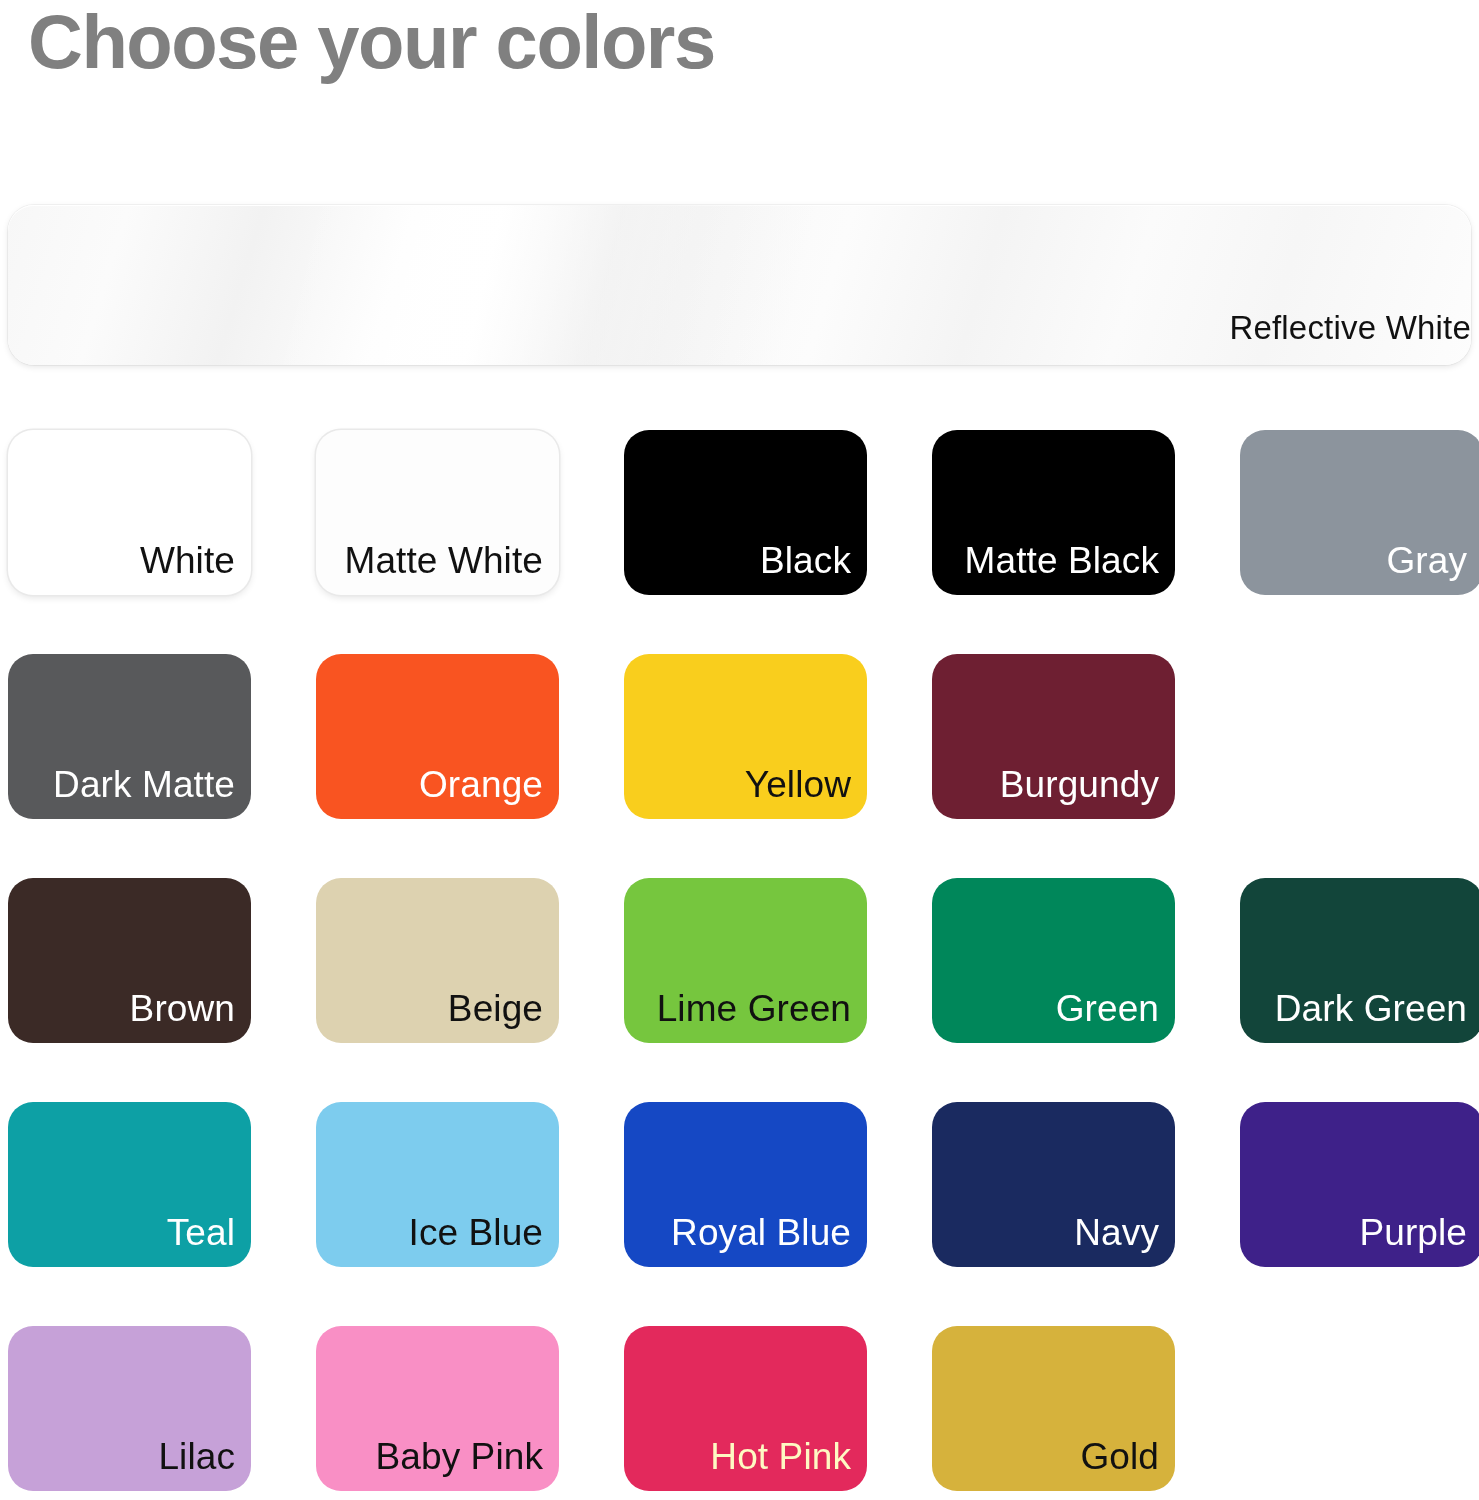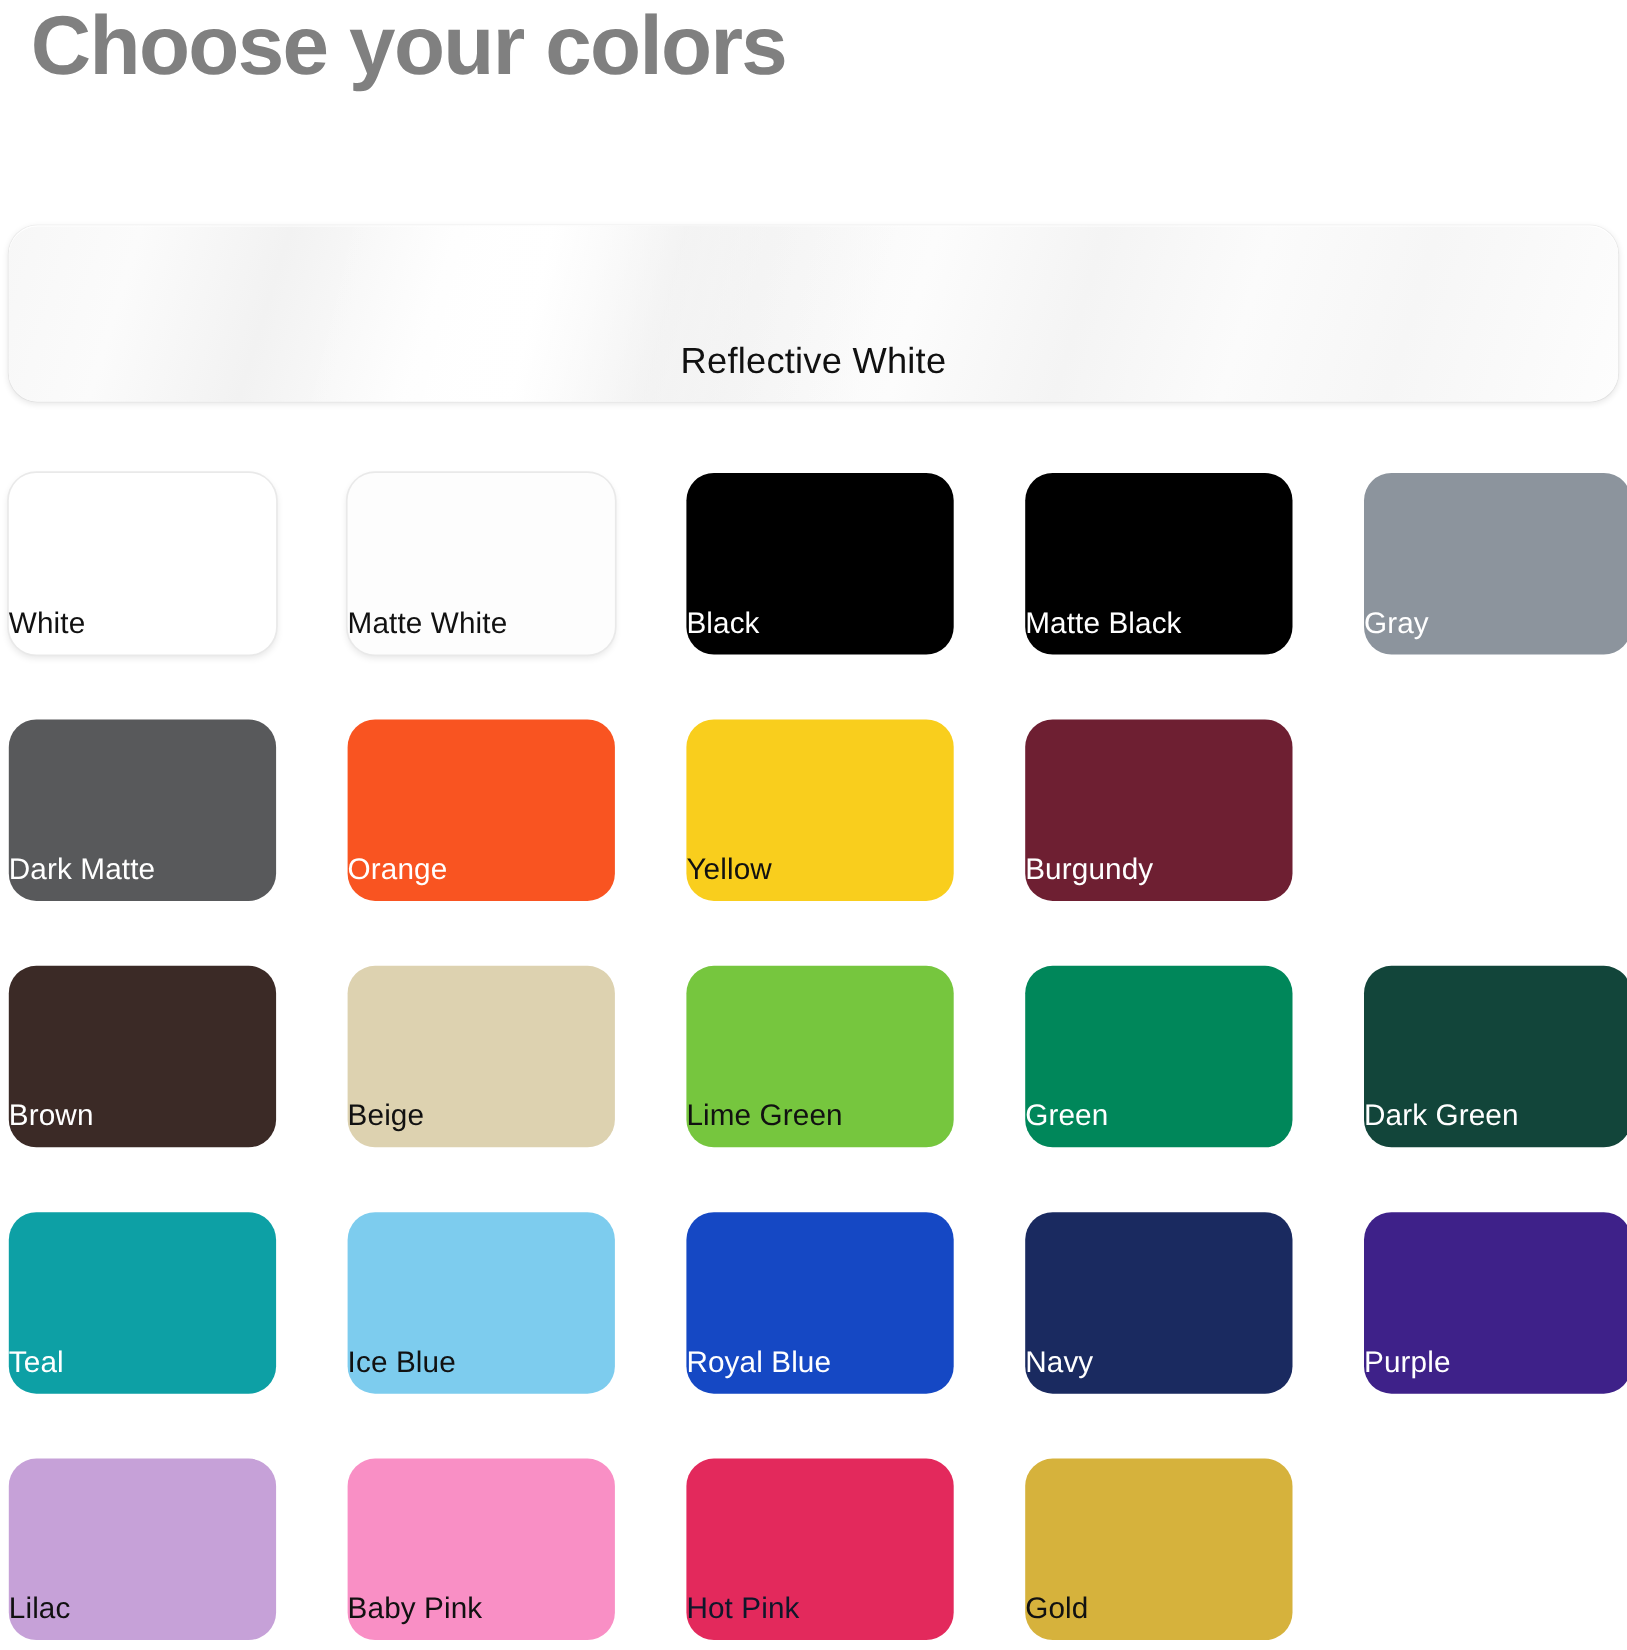--- a/index.html
+++ b/index.html
@@ -98,40 +98,40 @@
     width:243px;
     height:165px;
     border-radius:25px;
     flex:0 0 243px;
   }
 
   .swatch .swatch-label {
     position:absolute;
     left:0; right:16px;
     bottom:13px;
-    text-align:left;
-    font-size:27px;
+    text-align:right;
+    font-size:37px;
     letter-spacing:0.1px;
     white-space:nowrap;
   }
 
   
   .swatch.outlined {
     box-shadow:
       0 0 0 1.5px #e9e9e9,
       0 3px 7px rgba(0,0,0,0.10);
   }
 </style>
 </head>
 <body>
 
 <h1 id="page-title" style="color: rgb(128, 128, 128);">Choose your colors</h1>
 
 <div id="reflective-banner">
-  <span class="banner-label" style="color: rgb(17, 17, 17);">Reflective White</span>
+  <span class="banner-label" style="color: rgb(17, 17, 17); text-align: right;">Reflective White</span>
 </div>
 
 <div id="swatch-grid">
     <div class="swatch-row">
       <div class="swatch outlined" style="background: rgb(255, 255, 255);">
         <span class="swatch-label" style="color: rgb(17, 17, 17);">White</span>
       </div>
       <div class="swatch outlined" style="background: rgb(253, 253, 253);">
         <span class="swatch-label" style="color: rgb(17, 17, 17);">Matte White</span>
       </div>
@@ -194,19 +194,19 @@
       </div>
     </div>
     <div class="swatch-row">
       <div class="swatch" style="background: rgb(198, 161, 216);">
         <span class="swatch-label" style="color: rgb(17, 17, 17);">Lilac</span>
       </div>
       <div class="swatch" style="background: rgb(249, 143, 197); padding-left: 18px;">
         <span class="swatch-label" style="color: rgb(17, 17, 17);">Baby Pink</span>
       </div>
       <div class="swatch" style="background: rgb(227, 41, 92);">
-        <span class="swatch-label" style="color: #0f172a;">Hot Pink</span>
+        <span class="swatch-label" style="color: #fef9c3;">Hot Pink</span>
       </div>
       <div class="swatch" style="background: rgb(214, 178, 60);">
         <span class="swatch-label" style="color: rgb(17, 17, 17);">Gold</span>
       </div>
     </div>
   </div>
 
 </body></html>

